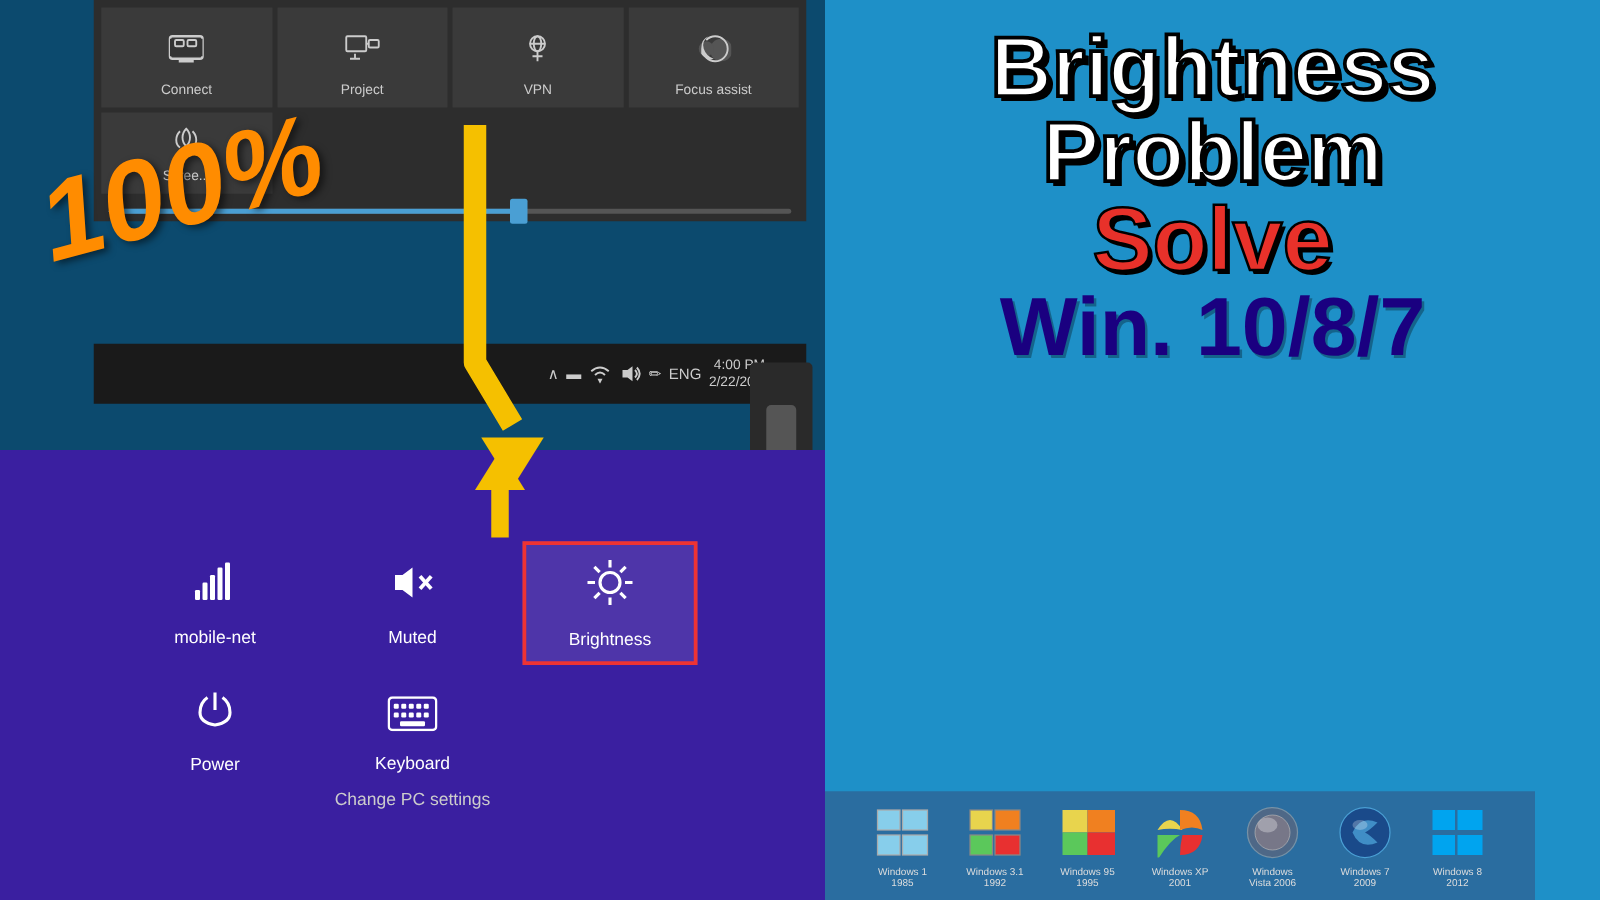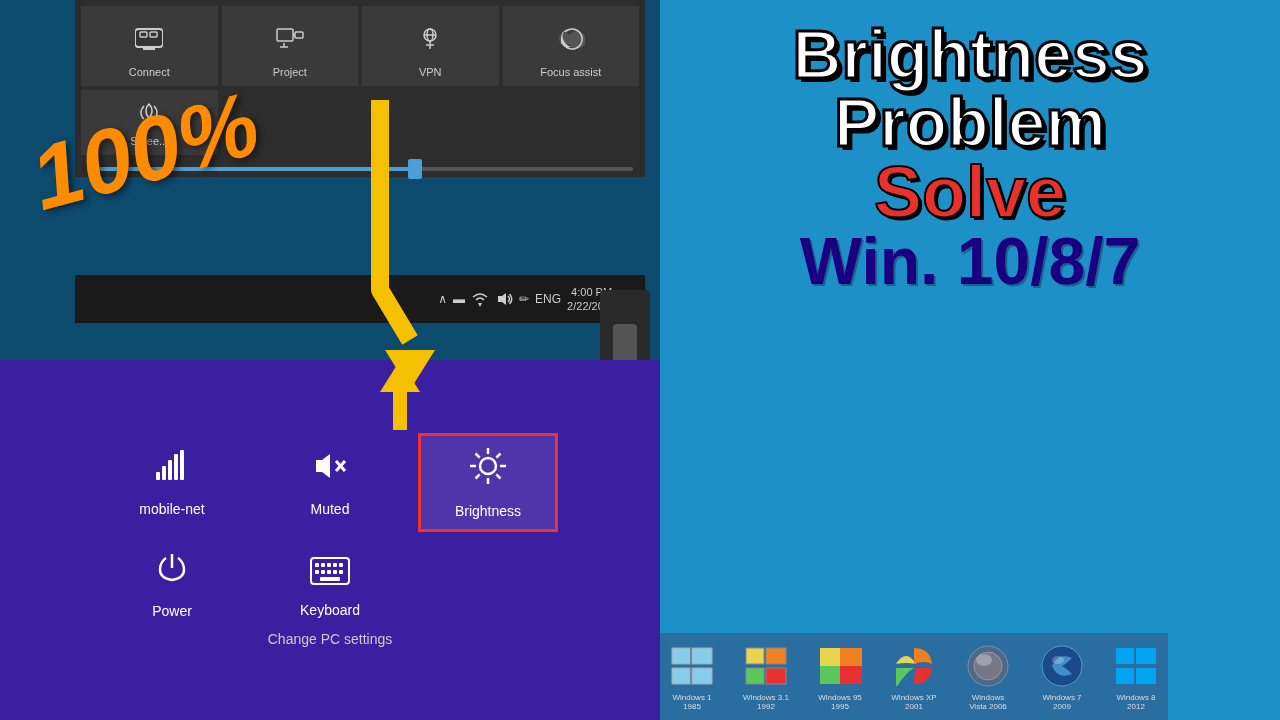--- a/index.html
+++ b/index.html
@@ -333,21 +333,21 @@
       color: #1a0080;
       text-shadow: 2px 2px 0px rgba(0,0,0,0.3);
       line-height: 1;
     }
 
     
     .logos-row {
       position: absolute;
       bottom: 0;
       left: 0;
-      width: 508px;
+      width: 568px;
       background: #2a6da0;
       padding: 8px 10px;
       display: flex;
       align-items: center;
       justify-content: center;
       gap: 6px;
     }
 
     .win-logo-item {
       display: flex;

